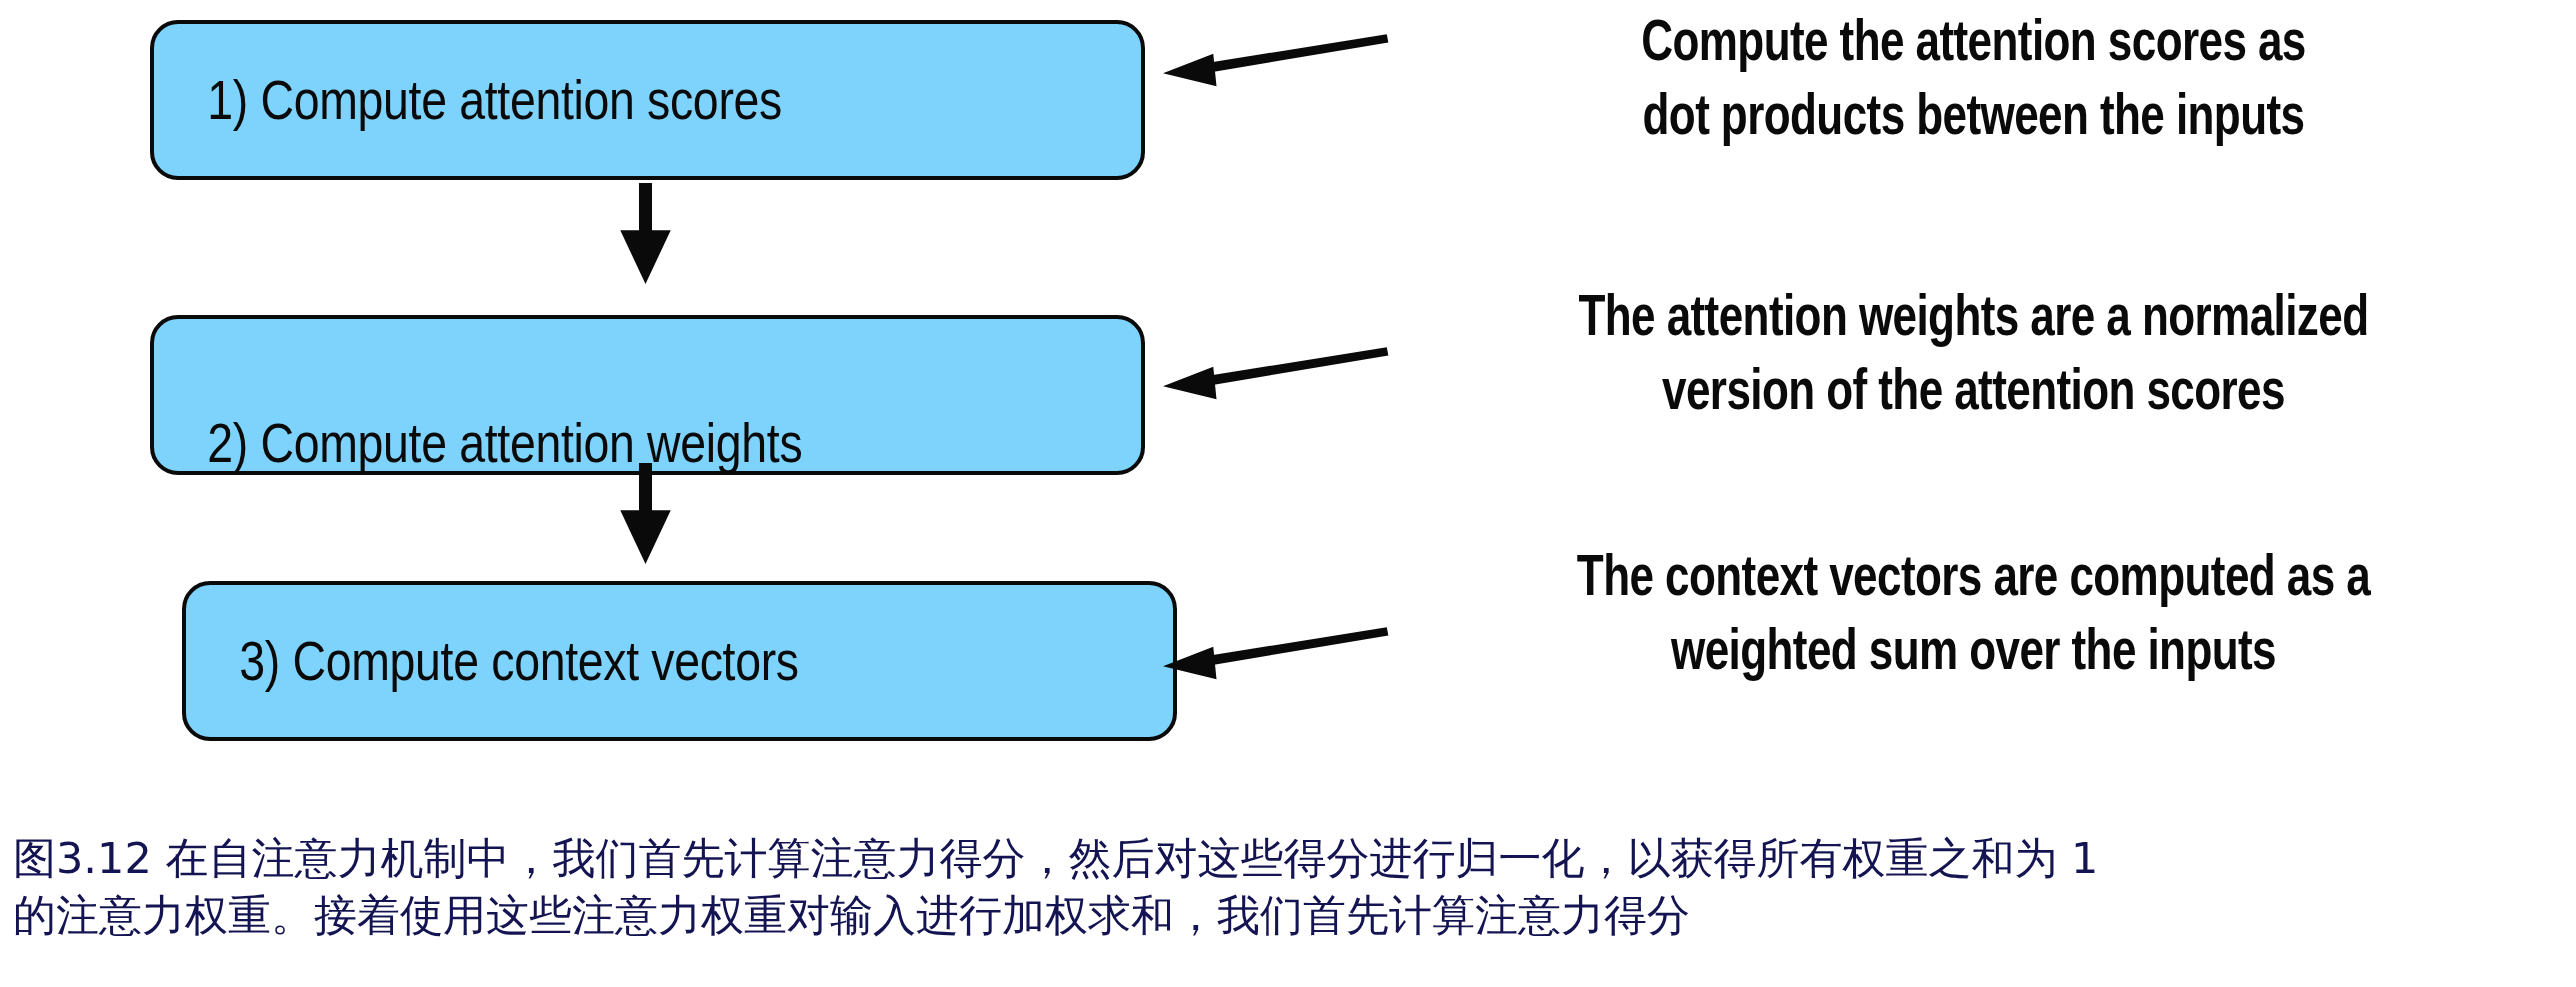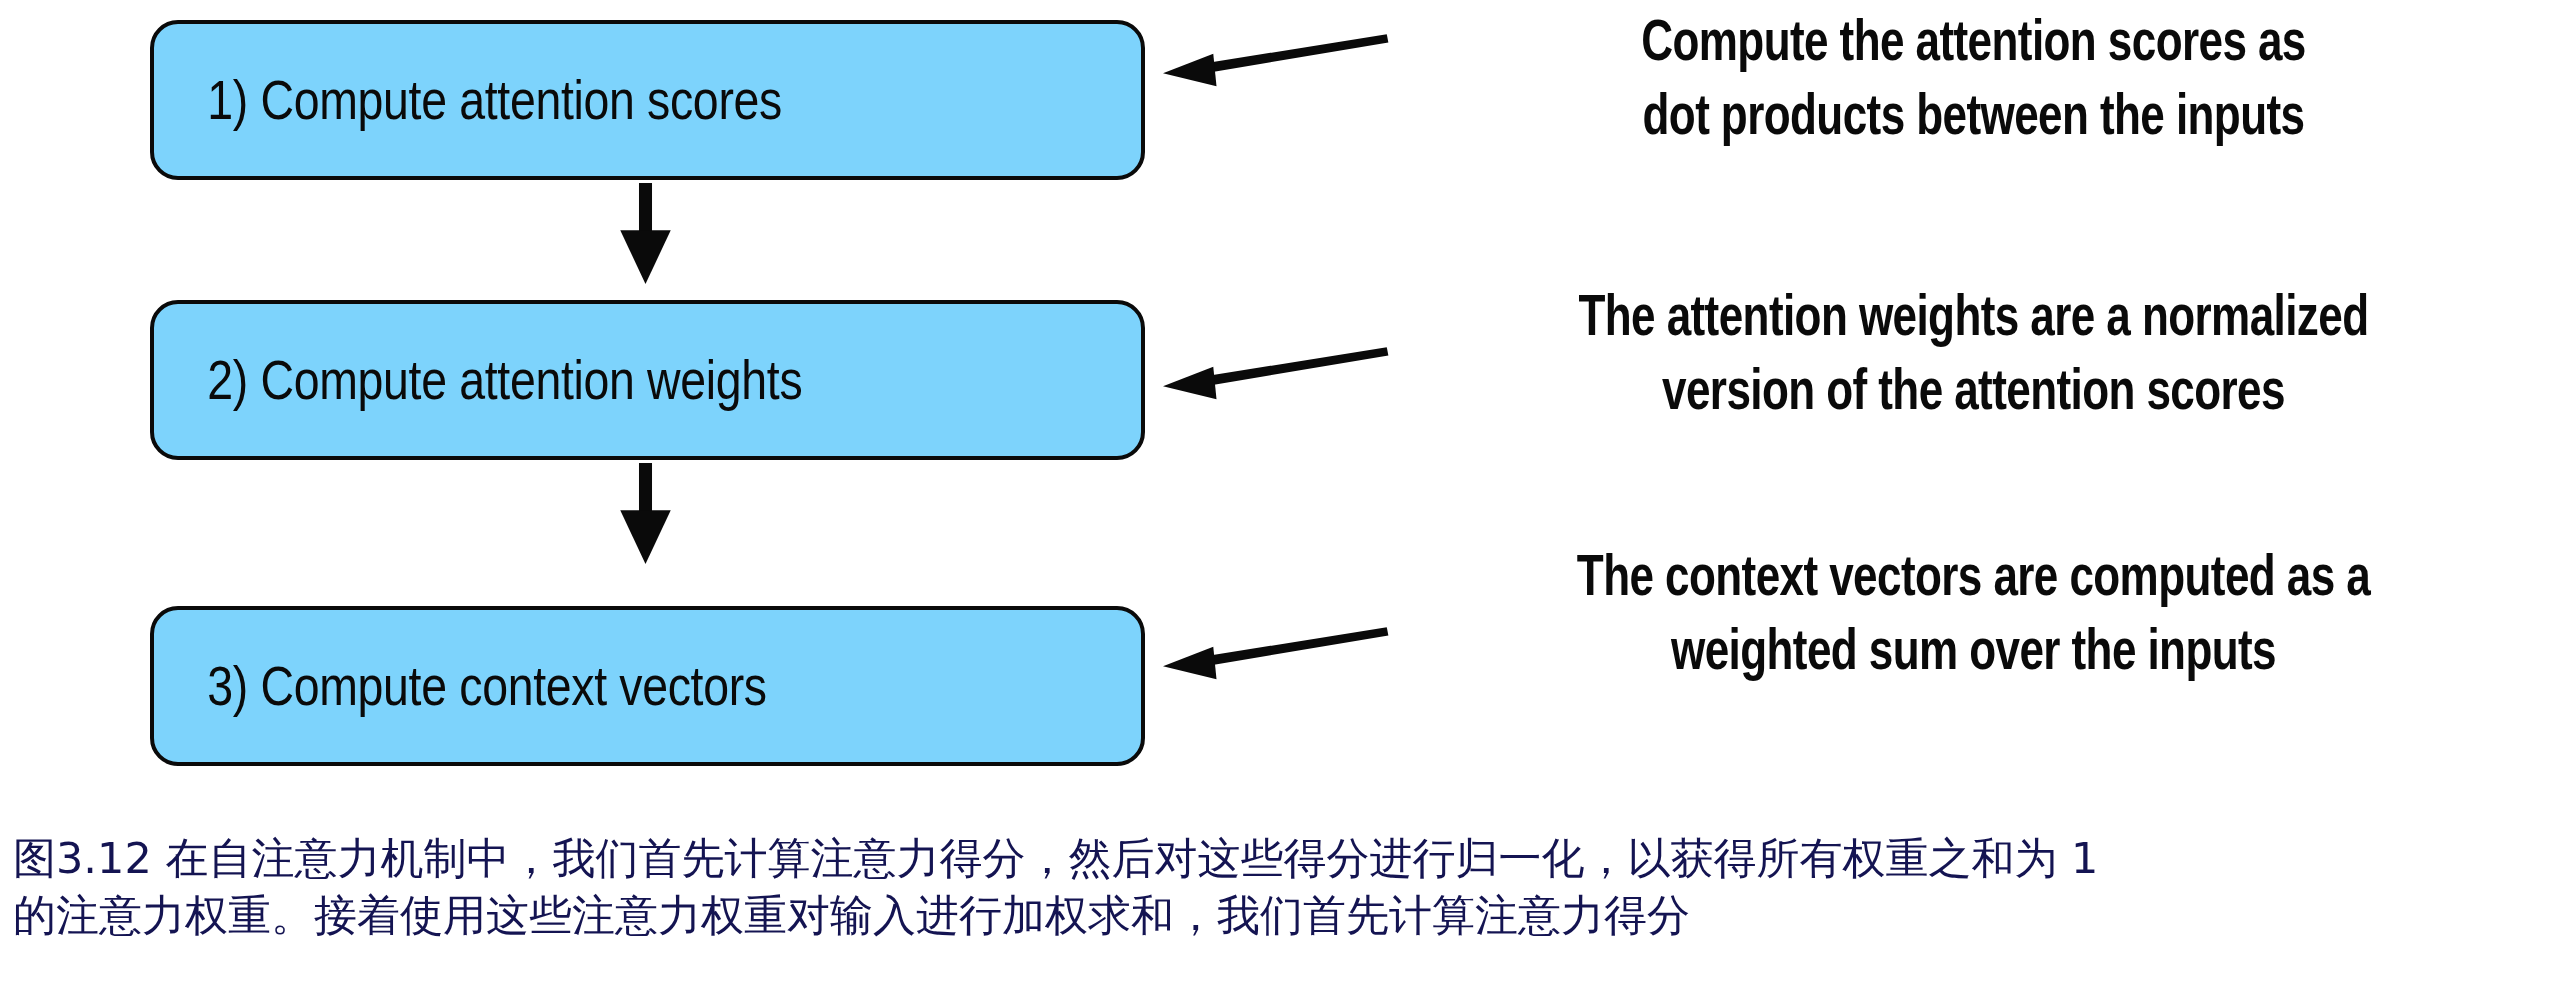--- a/index.html
+++ b/index.html
@@ -45,22 +45,22 @@
     font-weight: 400;
     letter-spacing: -0.4px;
     color: #0a0a0a;
     line-height: 1;
     white-space: nowrap;
     transform: scaleX(0.845);
     transform-origin: left center;
   }
 
   #box-1 { top: 20px; }
-  #box-2 { top: 300px; }
-  #box-3 { top: 606px; }
+  #box-2 { top: 315px; align-items: flex-end; }
+  #box-3 { top: 581px; margin-left: 32px; }
 
   
   .down-arrow {
     position: absolute;
     left: 617px;
     width: 57px;
     height: 101px;
   }
   #down-arrow-1 { top: 183px; }
   #down-arrow-2 { top: 463px; }

